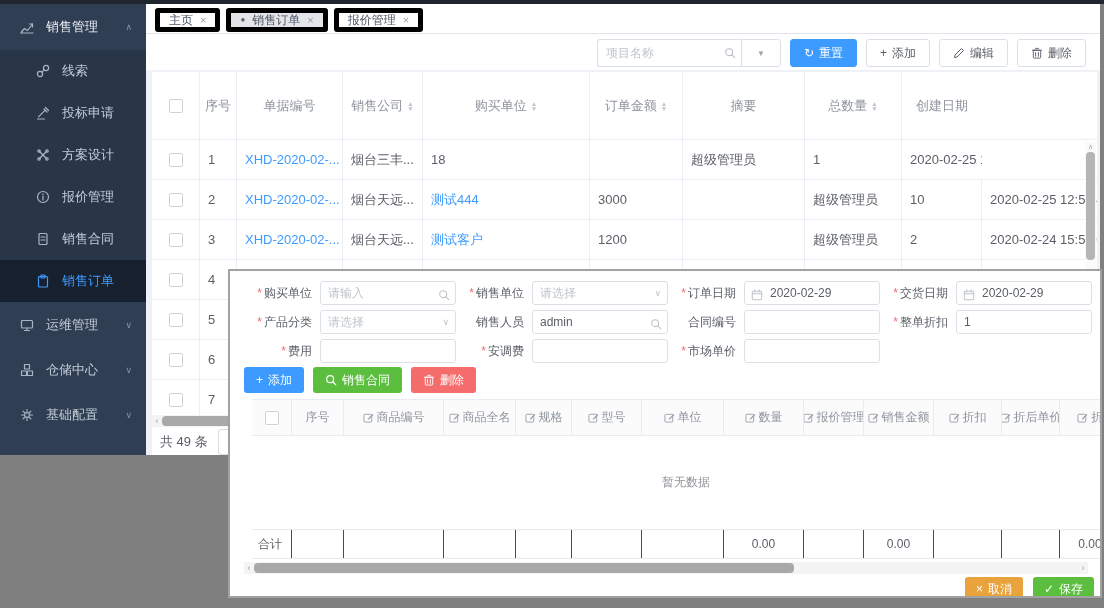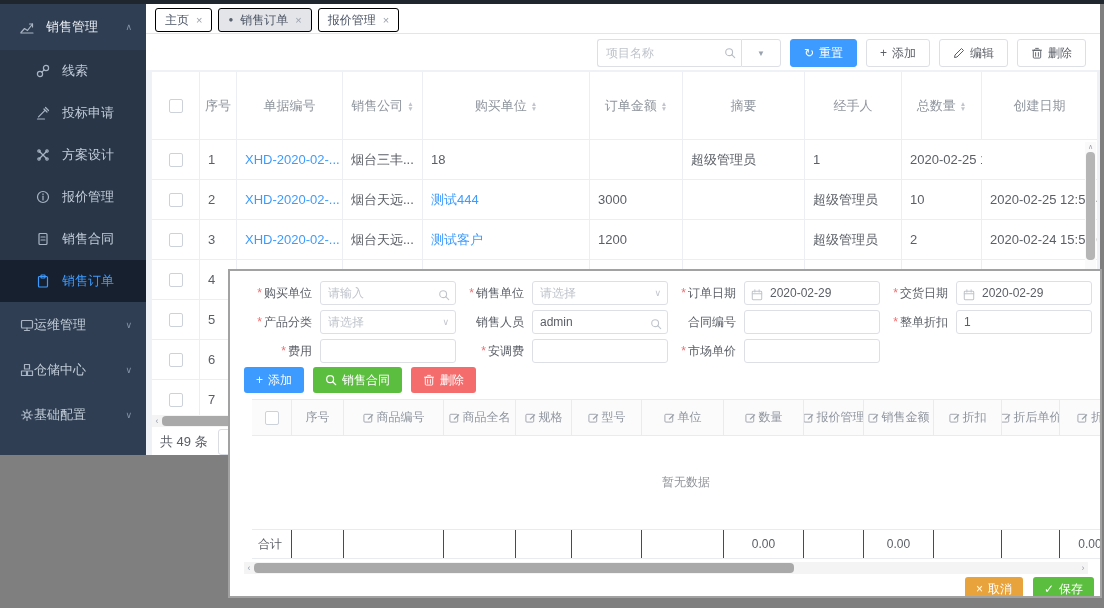--- a/index.html
+++ b/index.html
@@ -12,30 +12,30 @@
   .topstrip{position:absolute;left:0;top:0;width:1104px;height:4px;background:#20262e;}
   
   .sidebar{position:absolute;left:0;top:4px;width:146px;height:451px;background:#2f3e52;overflow:hidden;}
   .sb-root{height:46px;display:flex;align-items:center;padding:0 14px 0 20px;color:#e9edf3;font-size:13px;cursor:pointer;background:#2f3e52;}
   .sb-root .lbl{margin-left:12px;flex:1;}
   .sb-sub{background:#283648;}
   .sb-item{height:42px;display:flex;align-items:center;padding-left:36px;color:#c3cdd9;font-size:13px;cursor:pointer;}
   .sb-item .lbl{margin-left:12px;}
   .sb-item.active{background:#16202f;color:#3d9bff;}
   .sb-bottom .sb-top{height:45px;display:flex;align-items:center;padding:0 14px 0 20px;color:#c3cdd9;font-size:13px;cursor:pointer;background:#2f3e52;}
-  .sb-top .lbl{flex:1;}
+  .sb-top .lbl{margin-left:12px;flex:1;}
   .chev{font-size:9px;color:#8694a8;}
   .sb-ic{width:14px;height:14px;flex:0 0 14px;color:#a9b5c4;}
   .sb-item.active .sb-ic{color:#3d9bff;}
   svg.ic{display:block;width:100%;height:100%;stroke:currentColor;fill:none;stroke-width:1.2;stroke-linecap:round;stroke-linejoin:round;}
   
   .main{position:absolute;left:146px;top:4px;width:954px;height:451px;background:#eef1f5;}
   .whitebar{position:absolute;left:0;top:0;width:954px;height:66px;background:#fff;}
   .tabrow{display:flex;gap:6px;padding:3px 0 0 9px;height:30px;border-bottom:1px solid #e2e6ea;align-items:center;}
-  .tab{display:flex;align-items:center;gap:7px;height:24px;padding:0 9px;border:1px solid #000000;border-radius:3px;font-size:12px;color:#4c5566;background:#fff;cursor:pointer;}
+  .tab{display:flex;align-items:center;gap:7px;height:24px;padding:0 9px;border:5px solid #000000;border-radius:3px;font-size:12px;color:#4c5566;background:#fff;cursor:pointer;}
   .tab.active{background:#e3e5e8;}
   .tab .dot{font-size:8px;color:#59626f;line-height:1;}
   .tab .x{font-size:11px;color:#9aa2ad;cursor:pointer;}
   .toolrow{display:flex;align-items:center;justify-content:flex-end;gap:9px;padding:5px 14px 0 0;}
   .srchgrp{display:flex;}
   .srchgrp input{width:122px;height:28px;border:1px solid #dcdfe6;border-right:none;border-radius:3px 0 0 3px;padding:0 8px;font-size:12px;color:#5a5e66;outline:none;}
   .srchgrp input::placeholder{color:#bfc4cc;}
   .srch-icbox{width:22px;height:28px;border-top:1px solid #dcdfe6;border-bottom:1px solid #dcdfe6;background:#fff;display:flex;align-items:center;justify-content:center;}
   .dropbtn{width:40px;height:28px;border:1px solid #dcdfe6;border-radius:0 3px 3px 0;background:#fff;display:flex;align-items:center;justify-content:center;font-size:8px;color:#9aa2ad;cursor:pointer;}
   .btn{display:inline-flex;align-items:center;gap:5px;height:28px;padding:0 13px;border-radius:3px;font-size:12px;cursor:pointer;border:1px solid #dcdfe6;background:#fff;color:#5a5e66;}
@@ -290,21 +290,20 @@
           </span>
         </div>
       <div class="hc">
           <span>订单金额</span>
           <span class="sorticon">
             <span>▲</span>
             <span>▼</span>
           </span>
         </div>
       <div class="hc">摘要</div>
-      <div class="hc">经手人</div>
       <div class="hc">
           <span>总数量</span>
           <span class="sorticon">
             <span>▲</span>
             <span>▼</span>
           </span>
         </div>
       <div class="hc" style="border-right:none;">创建日期</div>
     </div>
 

